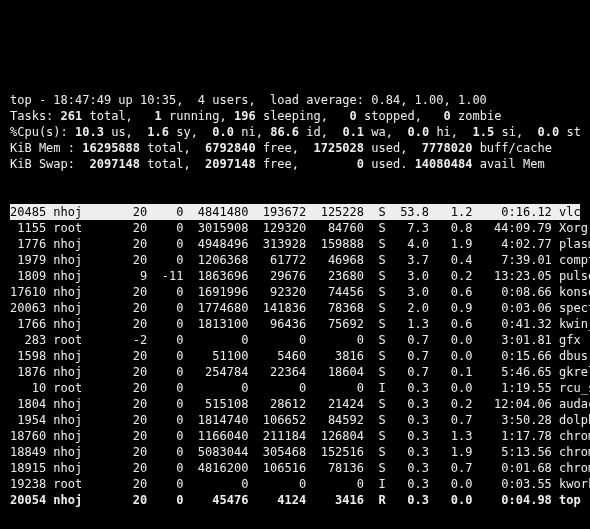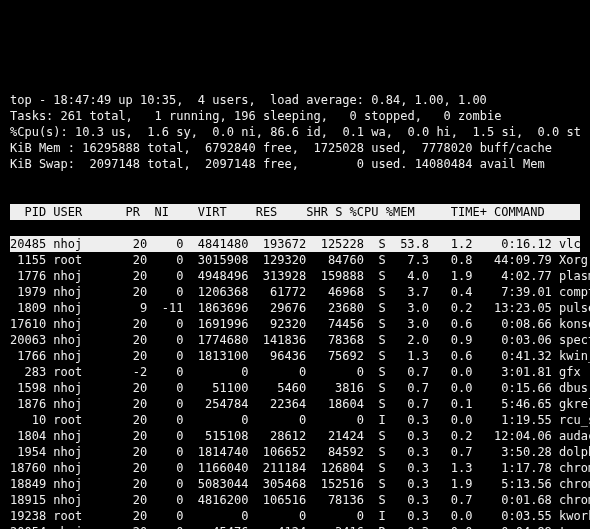--- a/index.html
+++ b/index.html
@@ -8,27 +8,26 @@
     background: #000;
     color: #eee;
     font-family: "DejaVu Sans Mono", "Menlo", "Consolas", monospace;
     font-size: 12px;
     line-height: 16px;
     width: 590px;
     height: 529px;
     overflow: hidden;
     white-space: pre;
   }
-  .bold { font-weight: normal; }
+  .bold { font-weight: bold; }
   .inv  { background: #eee; color: #000; }
   .pad  { padding: 12px 10px 0 10px; }
 </style>
 </head>
 <body>
 <div class="pad">
 
 
 <div id="summary"><span>top - 18:47:49 up 10:35,  4 users,  load average: 0.84, 1.00, 1.00</span><br><span><span>Tasks: </span><span class="bold">261</span><span> total,   </span><span class="bold">1</span><span> running, </span><span class="bold">196</span><span> sleeping,   </span><span class="bold">0</span><span> stopped,   </span><span class="bold">0</span><span> zombie</span></span><br><span><span>%Cpu(s): </span><span class="bold">10.3</span><span> us,  </span><span class="bold">1.6</span><span> sy,  </span><span class="bold">0.0</span><span> ni, </span><span class="bold">86.6</span><span> id,  </span><span class="bold">0.1</span><span> wa,  </span><span class="bold">0.0</span><span> hi,  </span><span class="bold">1.5</span><span> si,  </span><span class="bold">0.0</span><span> st</span></span><br><span><span>KiB Mem : </span><span class="bold">16295888</span><span> total,  </span><span class="bold">6792840</span><span> free,  </span><span class="bold">1725028</span><span> used,  </span><span class="bold">7778020</span><span> buff/cache</span></span><br><span><span>KiB Swap:  </span><span class="bold">2097148</span><span> total,  </span><span class="bold">2097148</span><span> free,        </span><span class="bold">0</span><span> used. </span><span class="bold">14080484</span><span> avail Mem </span></span><br><br></div>
-<div id="hdr" class="inv bold"><span>  PID</span><span> USER    </span><span>  PR</span><span>  NI</span><span>    VIRT</span><span>    RES</span><span>    SHR</span><span> S</span><span> %CPU</span><span> %MEM</span><span>     TIME+</span><span> COMMAND        </span></div>
 <div id="procs"><div class="inv">20485 nhoj       20    0  4841480  193672  125228  S  53.8   1.2    0:16.12 vlc            </div><div class=""> 1155 root       20    0  3015908  129320   84760  S   7.3   0.8   44:09.79 Xorg           </div><div class=""> 1776 nhoj       20    0  4948496  313928  159888  S   4.0   1.9    4:02.77 plasmashell    </div><div class=""> 1979 nhoj       20    0  1206368   61772   46968  S   3.7   0.4    7:39.01 compton        </div><div class=""> 1809 nhoj        9  -11  1863696   29676   23680  S   3.0   0.2   13:23.05 pulseaudio     </div><div class="">17610 nhoj       20    0  1691996   92320   74456  S   3.0   0.6    0:08.66 konsole        </div><div class="">20063 nhoj       20    0  1774680  141836   78368  S   2.0   0.9    0:03.06 spectacle      </div><div class=""> 1766 nhoj       20    0  1813100   96436   75692  S   1.3   0.6    0:41.32 kwin_x11       </div><div class="">  283 root       -2    0        0       0       0  S   0.7   0.0    3:01.81 gfx            </div><div class=""> 1598 nhoj       20    0    51100    5460    3816  S   0.7   0.0    0:15.66 dbus-daemon    </div><div class=""> 1876 nhoj       20    0   254784   22364   18604  S   0.7   0.1    5:46.65 gkrellm        </div><div class="">   10 root       20    0        0       0       0  I   0.3   0.0    1:19.55 rcu_sched      </div><div class=""> 1804 nhoj       20    0   515108   28612   21424  S   0.3   0.2   12:04.06 audacious      </div><div class=""> 1954 nhoj       20    0  1814740  106652   84592  S   0.3   0.7    3:50.28 dolphin        </div><div class="">18760 nhoj       20    0  1166040  211184  126804  S   0.3   1.3    1:17.78 chrome         </div><div class="">18849 nhoj       20    0  5083044  305468  152516  S   0.3   1.9    5:13.56 chrome         </div><div class="">18915 nhoj       20    0  4816200  106516   78136  S   0.3   0.7    0:01.68 chrome         </div><div class="">19238 root       20    0        0       0       0  I   0.3   0.0    0:03.55 kworker/u12:3-e</div><div class="bold">20054 nhoj       20    0    45476    4124    3416  R   0.3   0.0    0:04.98 top            </div></div>
 </div>
 
 
 
 </body></html>

